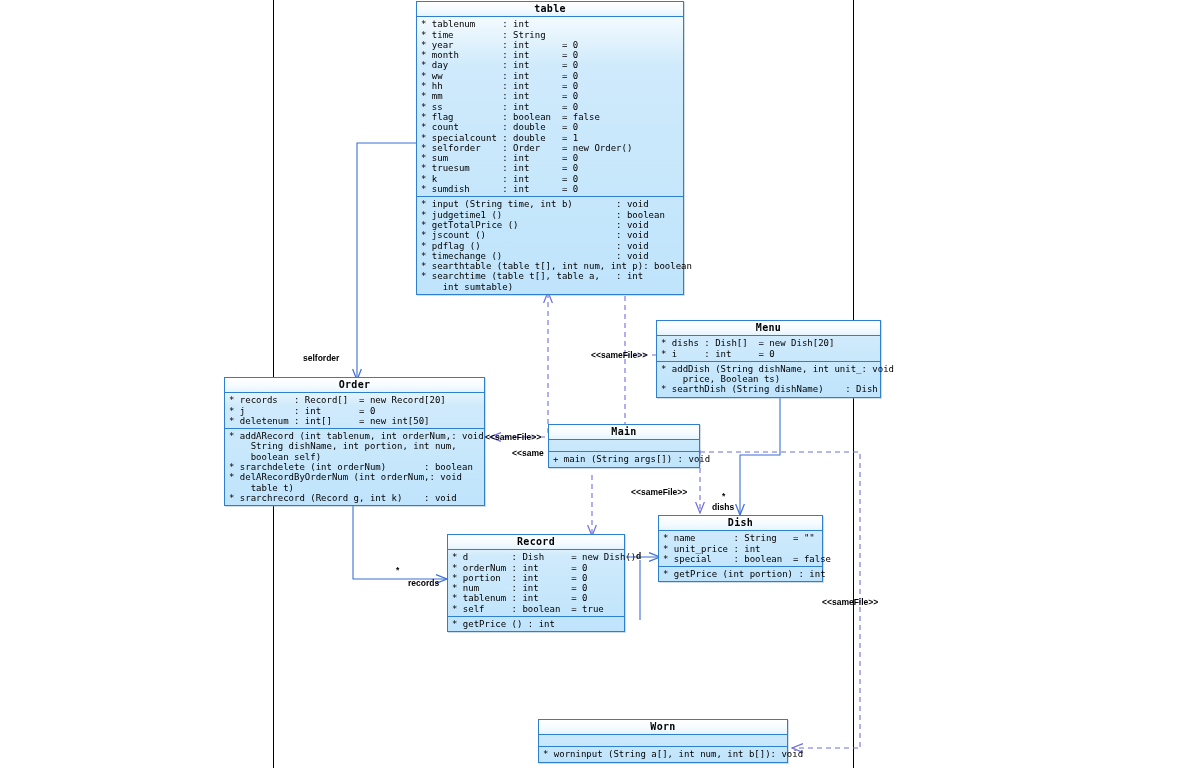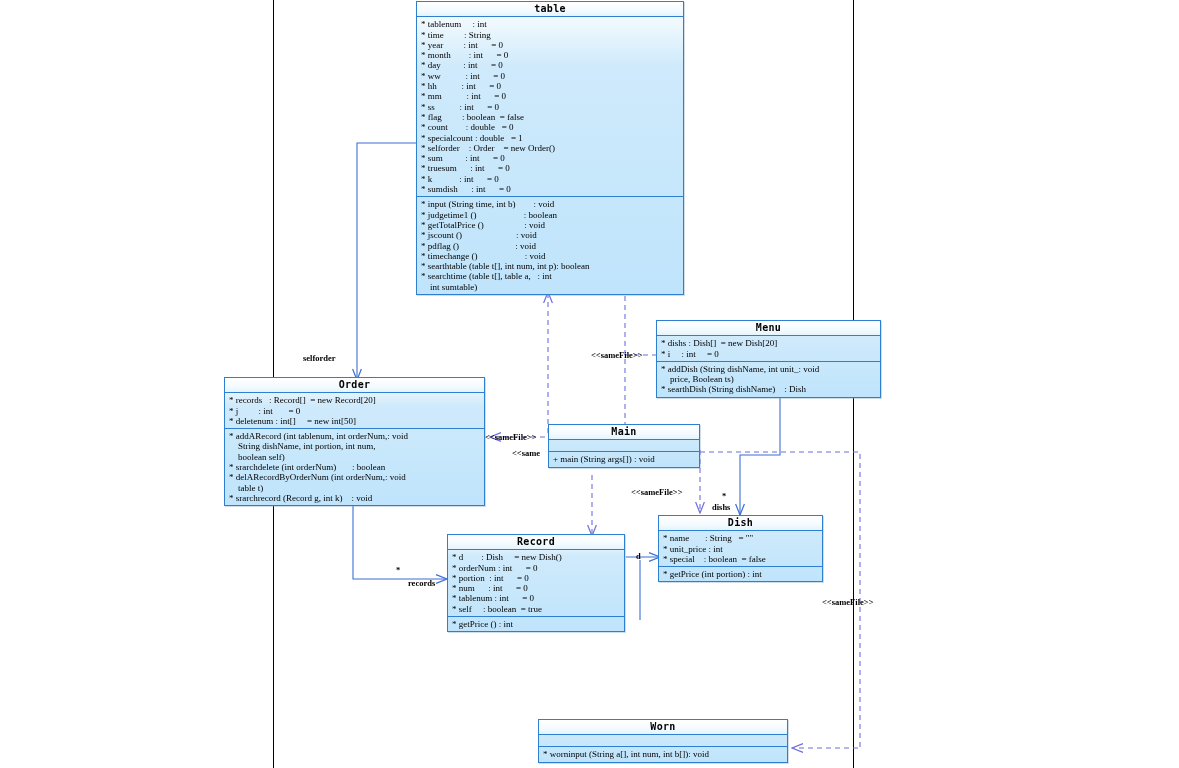--- a/index.html
+++ b/index.html
@@ -29,36 +29,35 @@
     font-weight:bold;
     padding:2px 0 2px;
     border-bottom:1px solid #2f7fd1;
     background:linear-gradient(to bottom,#ffffff 0%,#f4fbff 60%,#e4f4fd 100%);
     font-size:10px;
     letter-spacing:.3px;
   }
   .uml .compart{
     border-bottom:1px solid #2f7fd1;
     padding:2px 0 2px 0;
-    font-family:Liberation Serif, serif;
   }
   .uml .compart:last-child{border-bottom:none;}
   .uml .compart.empty{height:11px;padding:0;}
   .row{
     display:block;
     white-space:pre;
     padding:0 2px 0 4px;
     font-size:9px;
     line-height:10.3px;
   }
 
   .lbl{
     position:absolute;
     font-size:8.5px;
-    font-family:Liberation Serif, serif;
+    font-family:Liberation Sans, sans-serif;
     color:#000;
     white-space:nowrap;
     font-weight:bold;
     text-align:center;
   }
   svg.ov{position:absolute;left:0;top:0;width:1179px;height:768px;overflow:visible;pointer-events:none;}
 </style>
 </head>
 <body>
 

